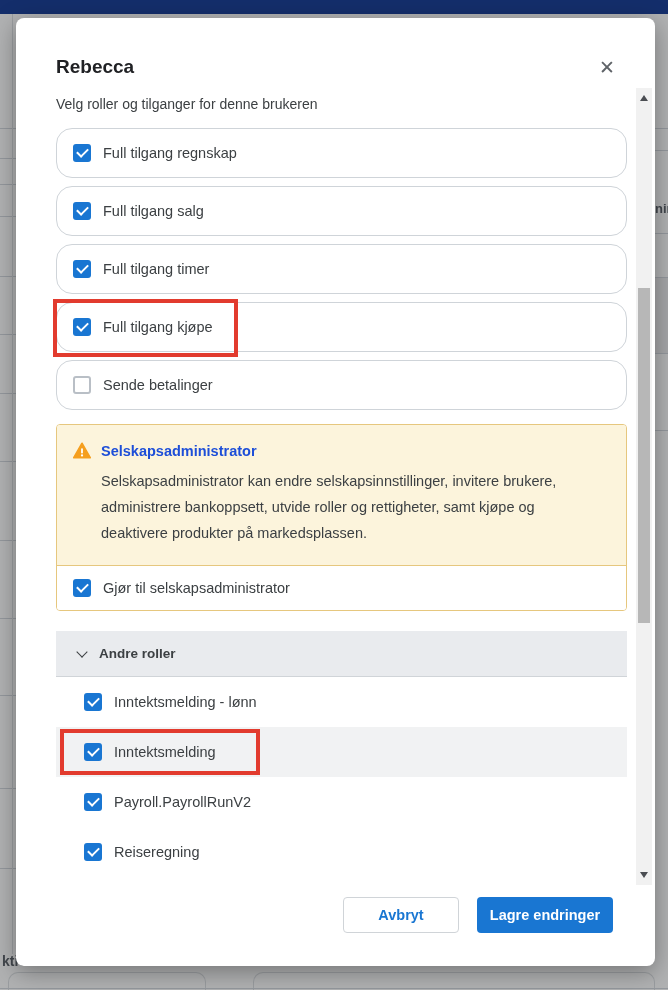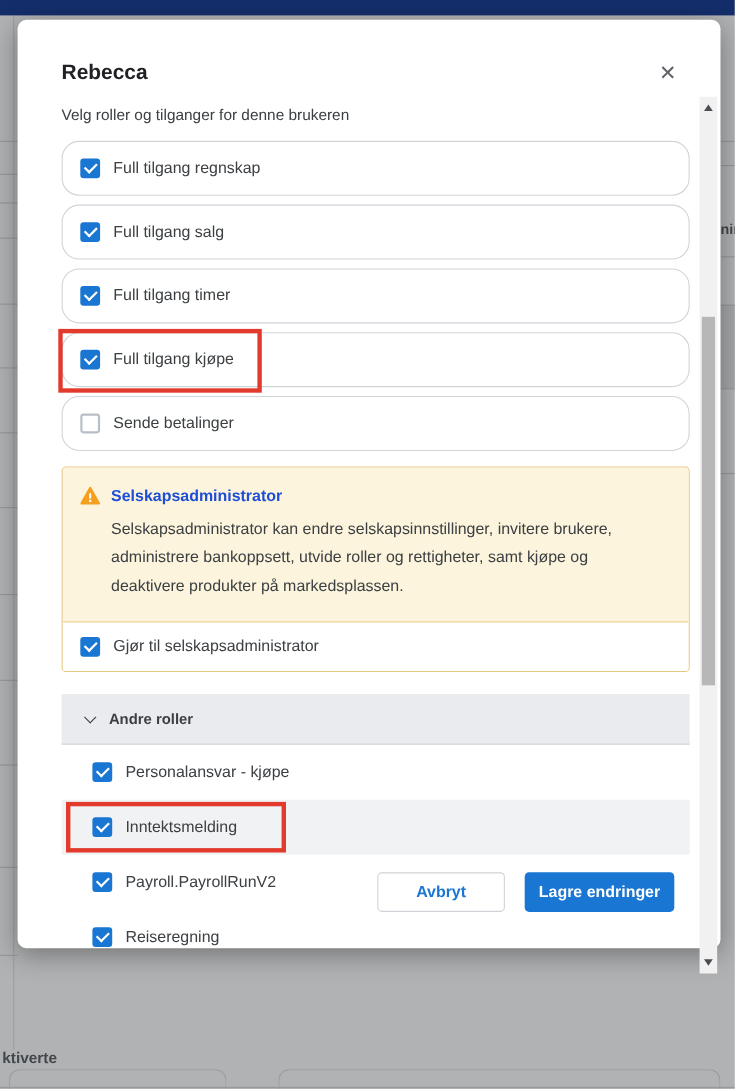--- a/index.html
+++ b/index.html
@@ -13,21 +13,21 @@
   
   .topbar { position:absolute; left:0; top:0; width:668px; height:14px; background:#142e6b; z-index:1; }
   .bg-hline { position:absolute; height:1px; background:#94989d; z-index:0; }
   .bg-vline { position:absolute; width:1px; background:#9b9ea1; z-index:0; }
   .bg-patch { position:absolute; background:#a6a7a9; z-index:0; }
   .bg-frag { position:absolute; font-size:14px; font-weight:bold; color:#42474d; z-index:0; white-space:nowrap; }
   .bg-card { position:absolute; border:1px solid #9a9da0; border-bottom:none; border-radius:10px 10px 0 0; z-index:0; }
 
   
   .modal {
-    position:absolute; left:16px; top:18px; width:639px; height:844px;
+    position:absolute; left:16px; top:18px; width:639px; height:948px;
     background:#fff; border-radius:8px; z-index:2;
     box-shadow:0 6px 24px rgba(0,0,0,.35);
     padding:0 28px 0 40px;
   }
   .m-title { margin-top:38px; font-size:19px; font-weight:bold; color:#202124; }
   .close-btn {
     position:absolute; top:38px; right:36px; width:24px; height:24px;
     background:none; border:none; cursor:pointer;
     font-size:19px; line-height:24px; color:#5f6368; text-align:center;
   }
@@ -184,21 +184,21 @@
   </div>
 
   <div class="roles-header">
     <span class="chev"></span>
     <span class="roles-header-label">Andre roller</span>
   </div>
 
   <div>
     <div class="role-row">
       <span class="cb on"></span>
-      <span class="opt-label">Personalansvar - kjøpe</span>
+      <span class="opt-label">Inntektsmelding - lønn</span>
     </div>
     <div class="role-row shaded">
       <div class="annot row2"></div>
       <span class="cb on"></span>
       <span class="opt-label">Inntektsmelding</span>
     </div>
     <div class="role-row">
       <span class="cb on"></span>
       <span class="opt-label">Payroll.PayrollRunV2</span>
     </div>

